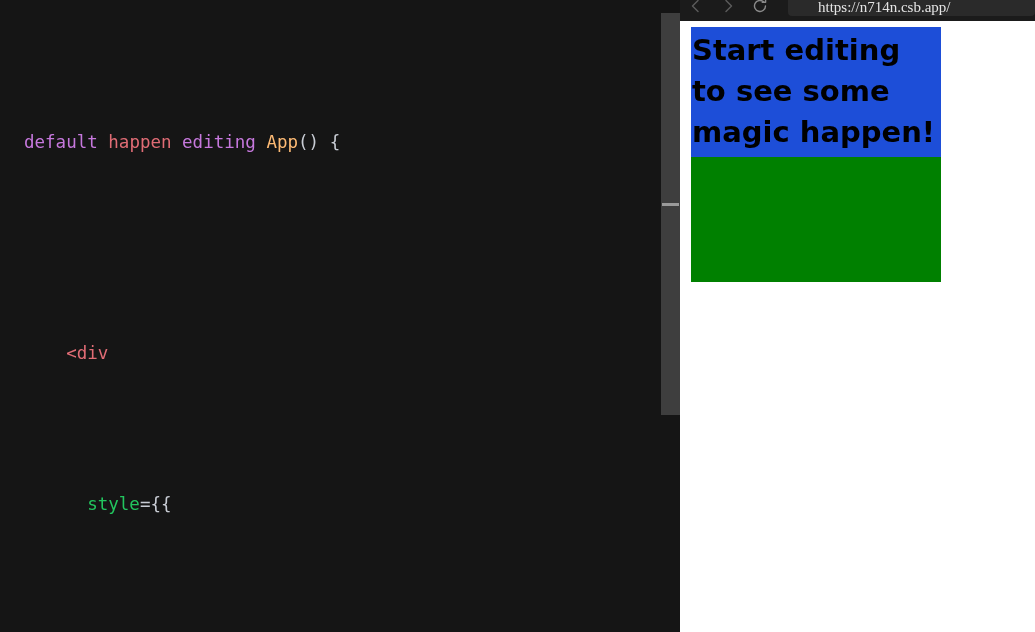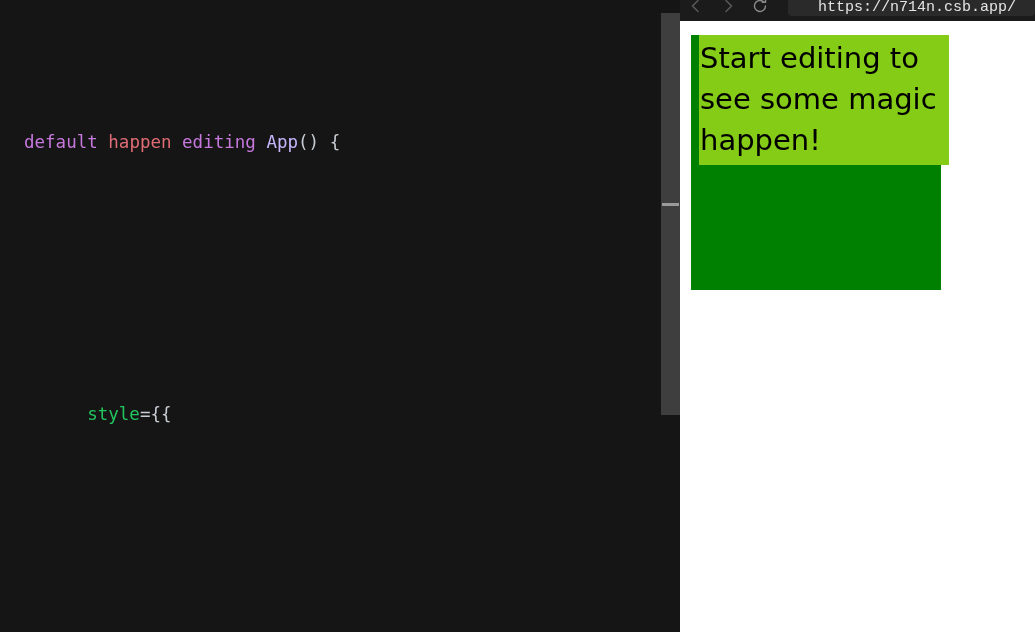--- a/index.html
+++ b/index.html
@@ -46,21 +46,21 @@
     position: relative;
     height: 30.2px;
     padding-left: 24px;
     box-sizing: border-box;
   }
   .ln-text { position: relative; z-index: 2; }
 
   
   .t-kw      { color: #c678dd; }
   .t-kw2     { color: #e06c75; }
-  .t-fn      { color: #c4b5fd; }
+  .t-fn      { color: #fdba74; }
   .t-tag     { color: #e06c75; }
   .t-punct   { color: #c8ccd4; }
   .t-attr    { color: #22c55e; }
 
   
   .editor-scrollbar {
     position: absolute;
     left: 661px;
     top: 0;
     width: 19px;
@@ -124,21 +124,21 @@
     height: 28px;
     background: #2a2a2a;
     border-radius: 4px;
     display: flex;
     align-items: flex-end;
     box-sizing: border-box;
     padding: 0 0 1px 30px;
     overflow: hidden;
   }
   .url-text {
-    font-family: Liberation Mono, monospace;
+    font-family: Liberation Serif, serif;
     font-size: 15px;
     color: #e4e4e4;
     white-space: nowrap;
     line-height: 15px;
   }
 
   .viewport {
     position: absolute;
     left: 0;
     top: 21px;
@@ -151,25 +151,25 @@
     left: 11px;
     top: 6px;
   }
   .green-box {
     width: 250px;
     height: 255px;
     background: #008000;
     box-sizing: border-box;
   }
   .red-heading {
-    margin: 8px;
-    background: #84cc16;
+    margin: 0;
+    background: #1d4ed8;
     color: #000000;
     font-family: "DejaVu Sans", sans-serif;
-    font-weight: normal;
+    font-weight: bold;
     font-size: 29px;
     line-height: 41px;
     padding: 3px 0 4px 0;
     width: 250px;
     box-sizing: border-box;
     height: auto;
   }
   .red-heading .rh-inner { display: block; padding-left: 1px; }
 </style>
 </head>
@@ -179,20 +179,21 @@
 
   <div class="editor-pane">
     <div class="code">
 
       
       <div class="code-line"><span class="ln-text"><span class="t-kw">default</span> <span class="t-kw2">happen</span> <span class="t-kw">editing</span> <span class="t-fn">App</span><span class="t-punct">()</span> <span class="t-punct">{</span></span></div>
 
       
 
       
+      <div class="code-line"><span class="ln-text">    <span class="t-tag">&lt;div</span></span></div>
 
       
       <div class="code-line"><span class="ln-text">      <span class="t-attr">style</span><span class="t-punct">={{</span></span></div>
 
       
       
 
       
       
 

